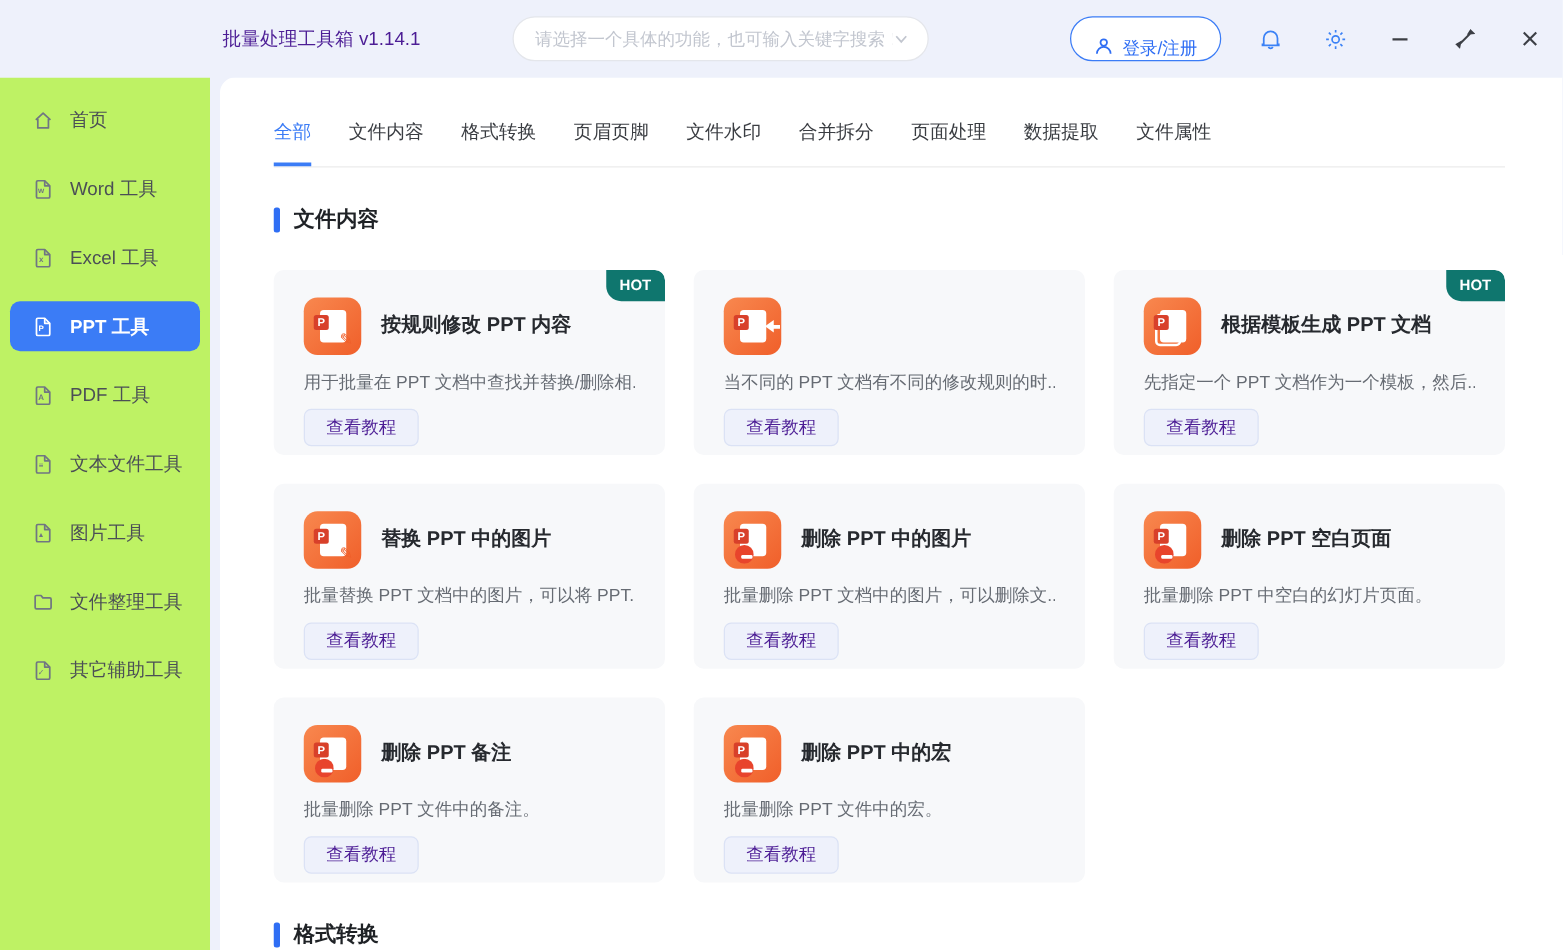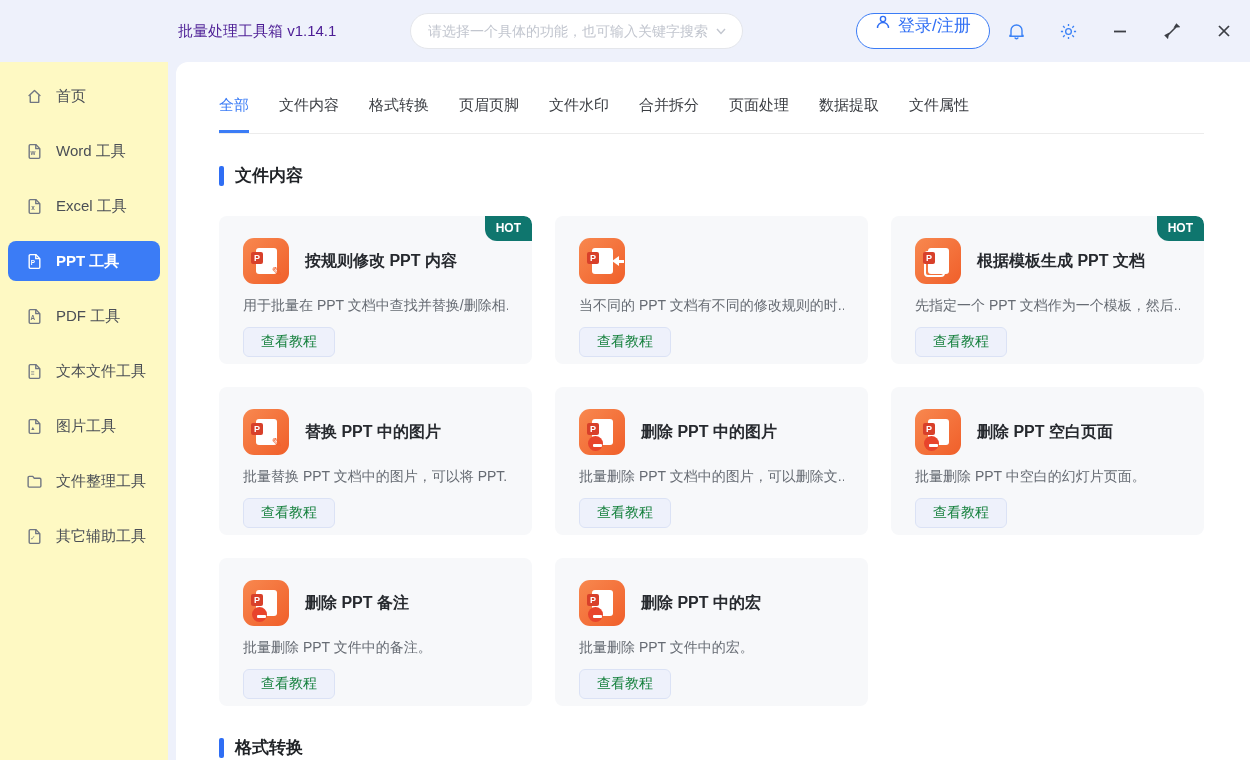--- a/index.html
+++ b/index.html
@@ -16,33 +16,33 @@
   .search-box { position:absolute; left:410px; top:13px; width:333px; height:36px;
     background:#fff; border:1px solid #e4e6eb; border-radius:18px;
     display:flex; align-items:center; padding:0 14px 0 17px; }
   .search-box input { flex:1; border:none; outline:none; font-size:14px; color:#333;
     background:transparent; font-family:inherit; }
   .search-box input::placeholder { color:#c2c6cf; }
   .search-box .chev { color:#c2c6cf; display:flex; }
 
   .login-btn { position:absolute; left:856px; top:13px; height:36px; padding:0 18px;
     border:1px solid #3b7cf6; border-radius:18px; background:#ffffff;
-    display:flex; align-items:flex-start; gap:7px; color:#2f6ef4; font-size:17px; cursor:pointer; }
+    display:flex; align-items:flex-end; gap:7px; color:#2f6ef4; font-size:14px; cursor:pointer; }
 
   .tb-icon { position:absolute; top:19px; width:24px; height:24px; display:flex;
     align-items:center; justify-content:center; cursor:pointer; }
   .tb-bell { left:1004px; color:#3b82f6; }
   .tb-gear { left:1056px; color:#3b82f6; }
   .tb-min  { left:1108px; color:#3c3f45; }
   .tb-res  { left:1160px; color:#3c3f45; }
   .tb-close{ left:1212px; color:#3c3f45; }
 
   
   .layout { display:flex; height:698px; }
-  .sidebar { width:168px; background:#fef9c3; padding-top:14px; flex:none; }
+  .sidebar { width:168px; background:#bef264; padding-top:14px; flex:none; }
   .side-item { height:40px; margin:0 8px 15px 8px; border-radius:8px; display:flex;
     align-items:center; gap:13px; padding-left:18px; font-size:15px; color:#4b4f56; cursor:pointer; }
   .side-item .sicon { display:flex; color:#707682; }
   .side-item.active { background:#3b7cf6; color:#ffffff; font-weight:bold; }
   .side-item.active .sicon { color:#ffffff; }
 
   .main { flex:1; background:#ffffff; margin-left:8px; border-top-left-radius:12px;
     padding:0 46px 0 43px; overflow:hidden; }
 
   
@@ -60,21 +60,21 @@
     gap:23px; grid-auto-rows:148px; }
 
   .card { position:relative; background:#f7f8fa; border-radius:8px;
     padding:22px 24px 0 24px; overflow:hidden; cursor:pointer; }
   .hot-badge { position:absolute; top:0; right:0; background:#0f766e; color:#fff;
     font-size:12px; font-weight:bold; padding:5px 11px 6px; border-radius:0 8px 0 12px; }
   .card-top { display:flex; align-items:center; gap:16px; min-height:46px; }
   .card-title { font-size:16px; font-weight:bold; color:#26292e; line-height:1.32; }
   .card-desc { margin-top:13px; font-size:14px; color:#666b73; white-space:nowrap; overflow:hidden; }
   .tut-btn { display:inline-block; margin-top:12px; padding:5px 17px; background:#eef1fb;
-    border:1px solid #dbe2f5; border-radius:6px; color:#15803d; font-size:14px; cursor:pointer; }
+    border:1px solid #dbe2f5; border-radius:6px; color:#4c1d95; font-size:14px; cursor:pointer; }
 
   
   .card-icon { position:relative; width:46px; height:46px; border-radius:11px; flex:none;
     background:linear-gradient(135deg,#f8884f,#f05f2a); }
   .ci-doc { position:absolute; left:13px; top:10px; width:21px; height:26px;
     background:#fff; border-radius:3px; }
   .ci-doc2 { position:absolute; left:9px; top:13px; width:21px; height:26px;
     border:2px solid #fff; border-radius:4px; background:transparent; }
   .ci-p { position:absolute; left:8px; top:14px; width:12px; height:12px; background:#d8402a;
     border-radius:2px; color:#fff; font-size:9px; font-weight:bold; text-align:center; line-height:12px; }

